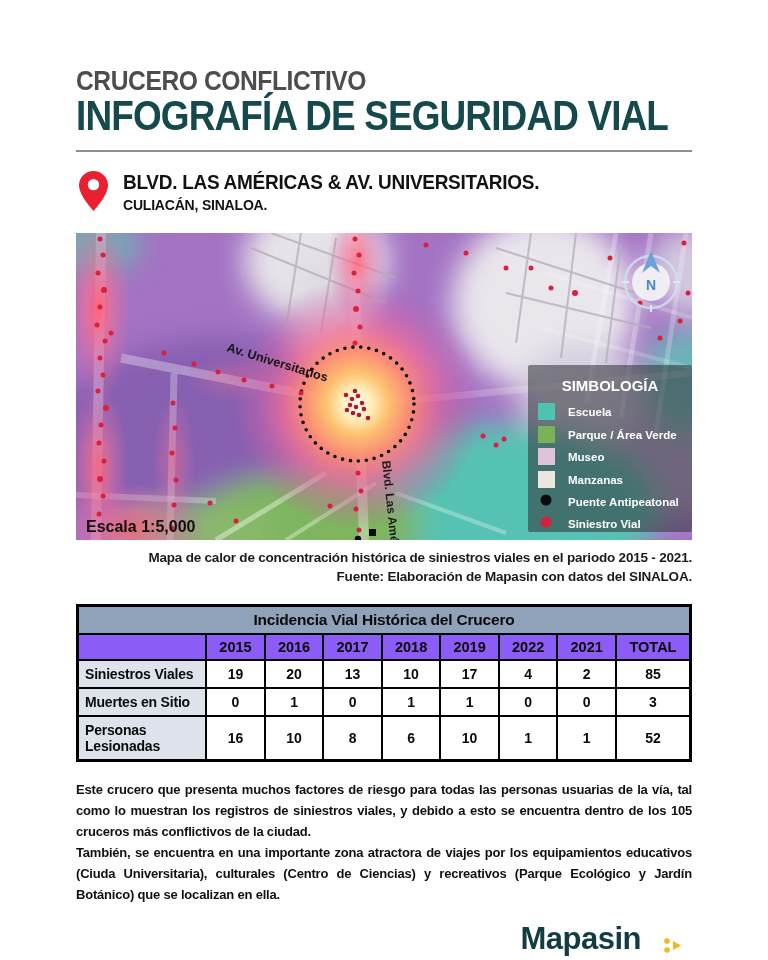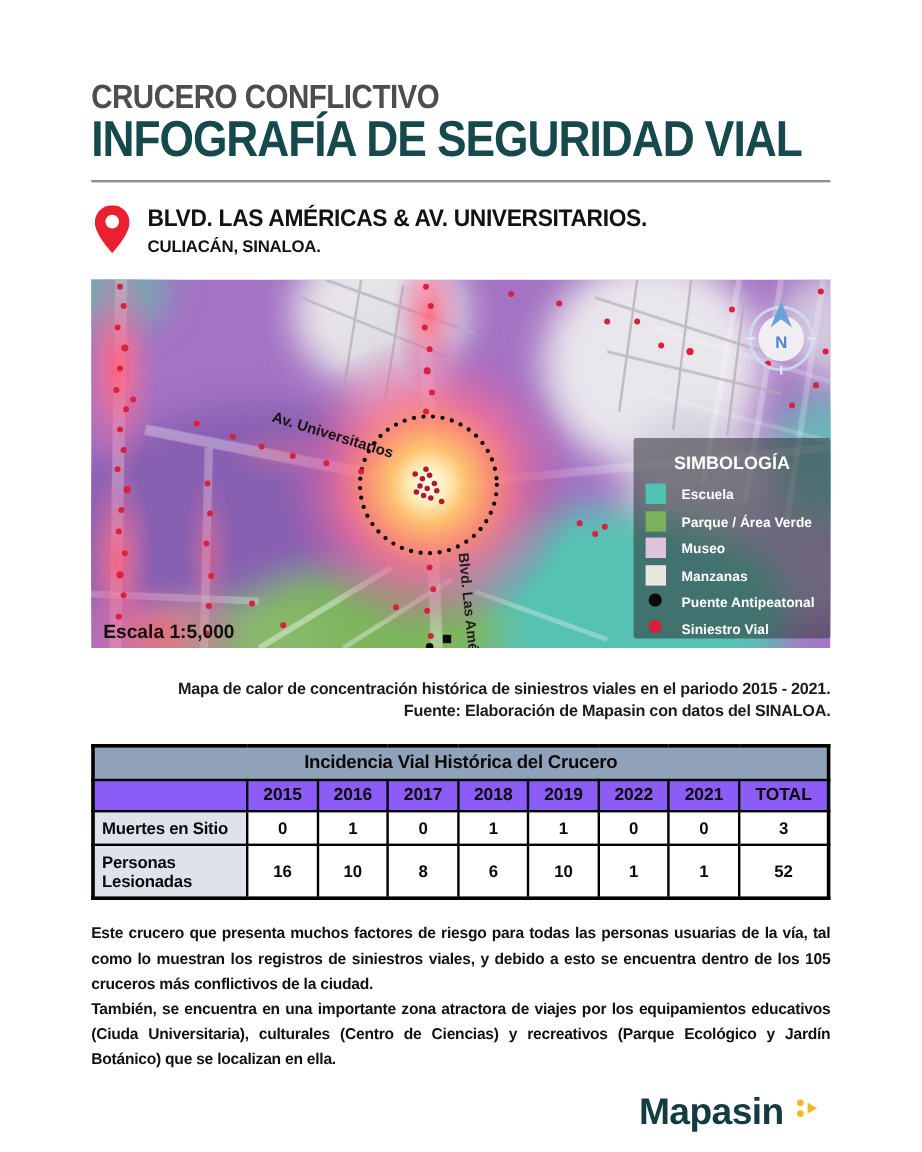--- a/index.html
+++ b/index.html
@@ -14,33 +14,33 @@
 
   .location { display:flex; align-items:flex-start; gap:15px; margin-top:19px; height:48px; }
   .pin { width:29px; flex:0 0 29px; margin-left:3px; }
   .loc1 { font-size:20px; font-weight:bold; color:#121212; letter-spacing:-.3px; transform:scaleX(.95); transform-origin:left center; white-space:nowrap; }
   .loc2 { font-size:14px; font-weight:bold; color:#121212; margin-top:3px; letter-spacing:-.2px; }
 
   .mapwrap { margin-top:14px; width:616px; height:307px; }
   .mapwrap svg { display:block; }
   .mapwrap text { font-family:"Liberation Sans", sans-serif; font-weight:bold; }
 
-  .caption { margin-top:24px; text-align:right; font-size:13.5px; font-weight:bold; color:#1b1b1b; line-height:19px; letter-spacing:-.2px; }
+  .caption { margin-top:8px; text-align:right; font-size:13.5px; font-weight:bold; color:#1b1b1b; line-height:19px; letter-spacing:-.2px; }
 
   table.incid { width:616px; border-collapse:collapse; margin-top:18px; border:3px solid #000; }
   table.incid th, table.incid td { border:2px solid #000; font-weight:bold; color:#0a0a0a; }
   .ttitle { background:#8fa2ba; font-size:15.5px; padding:4px 0; text-align:center; letter-spacing:-.2px; }
   .cols th { background:#8b5cf6; font-size:14.5px; padding:4px 0; text-align:center; }
   tbody td { background:#fff; font-size:14px; text-align:center; padding:5px 0; }
   tbody td.rowlabel { background:#dde2eb; text-align:left; padding-left:6px; font-size:14px; letter-spacing:-.2px; }
 
   .bodytext { margin-top:17px; width:616px; }
   .bodytext p { font-size:13px; font-weight:bold; color:#111; text-align:justify; line-height:21px; letter-spacing:-.2px; }
 
-  .footer { margin-top:16px; display:flex; justify-content:flex-end; align-items:flex-start; gap:9px; padding-right:6px; }
+  .footer { margin-top:16px; display:flex; justify-content:flex-end; align-items:flex-end; gap:21px; padding-right:6px; }
   .logo { color:#123c42; font-size:31px; font-weight:bold; letter-spacing:-.5px; }
 </style>
 </head>
 <body>
 
 <div class="page">
 
   <header>
     <div><span class="subtitle">CRUCERO CONFLICTIVO</span></div>
     <div><span class="title">INFOGRAFÍA DE SEGURIDAD VIAL</span></div>
@@ -291,20 +291,31 @@
         <th>2017</th>
         <th>2018</th>
         <th>2019</th>
         <th>2022</th>
         <th>2021</th>
         <th>TOTAL</th>
       </tr>
     </thead>
     <tbody>
       <tr>
+        <td class="rowlabel">Siniestros Viales</td>
+        <td>19</td>
+        <td>20</td>
+        <td>13</td>
+        <td>10</td>
+        <td>17</td>
+        <td>4</td>
+        <td>2</td>
+        <td>85</td>
+      </tr>
+      <tr>
         <td class="rowlabel">Muertes en Sitio</td>
         <td>0</td>
         <td>1</td>
         <td>0</td>
         <td>1</td>
         <td>1</td>
         <td>0</td>
         <td>0</td>
         <td>3</td>
       </tr>

